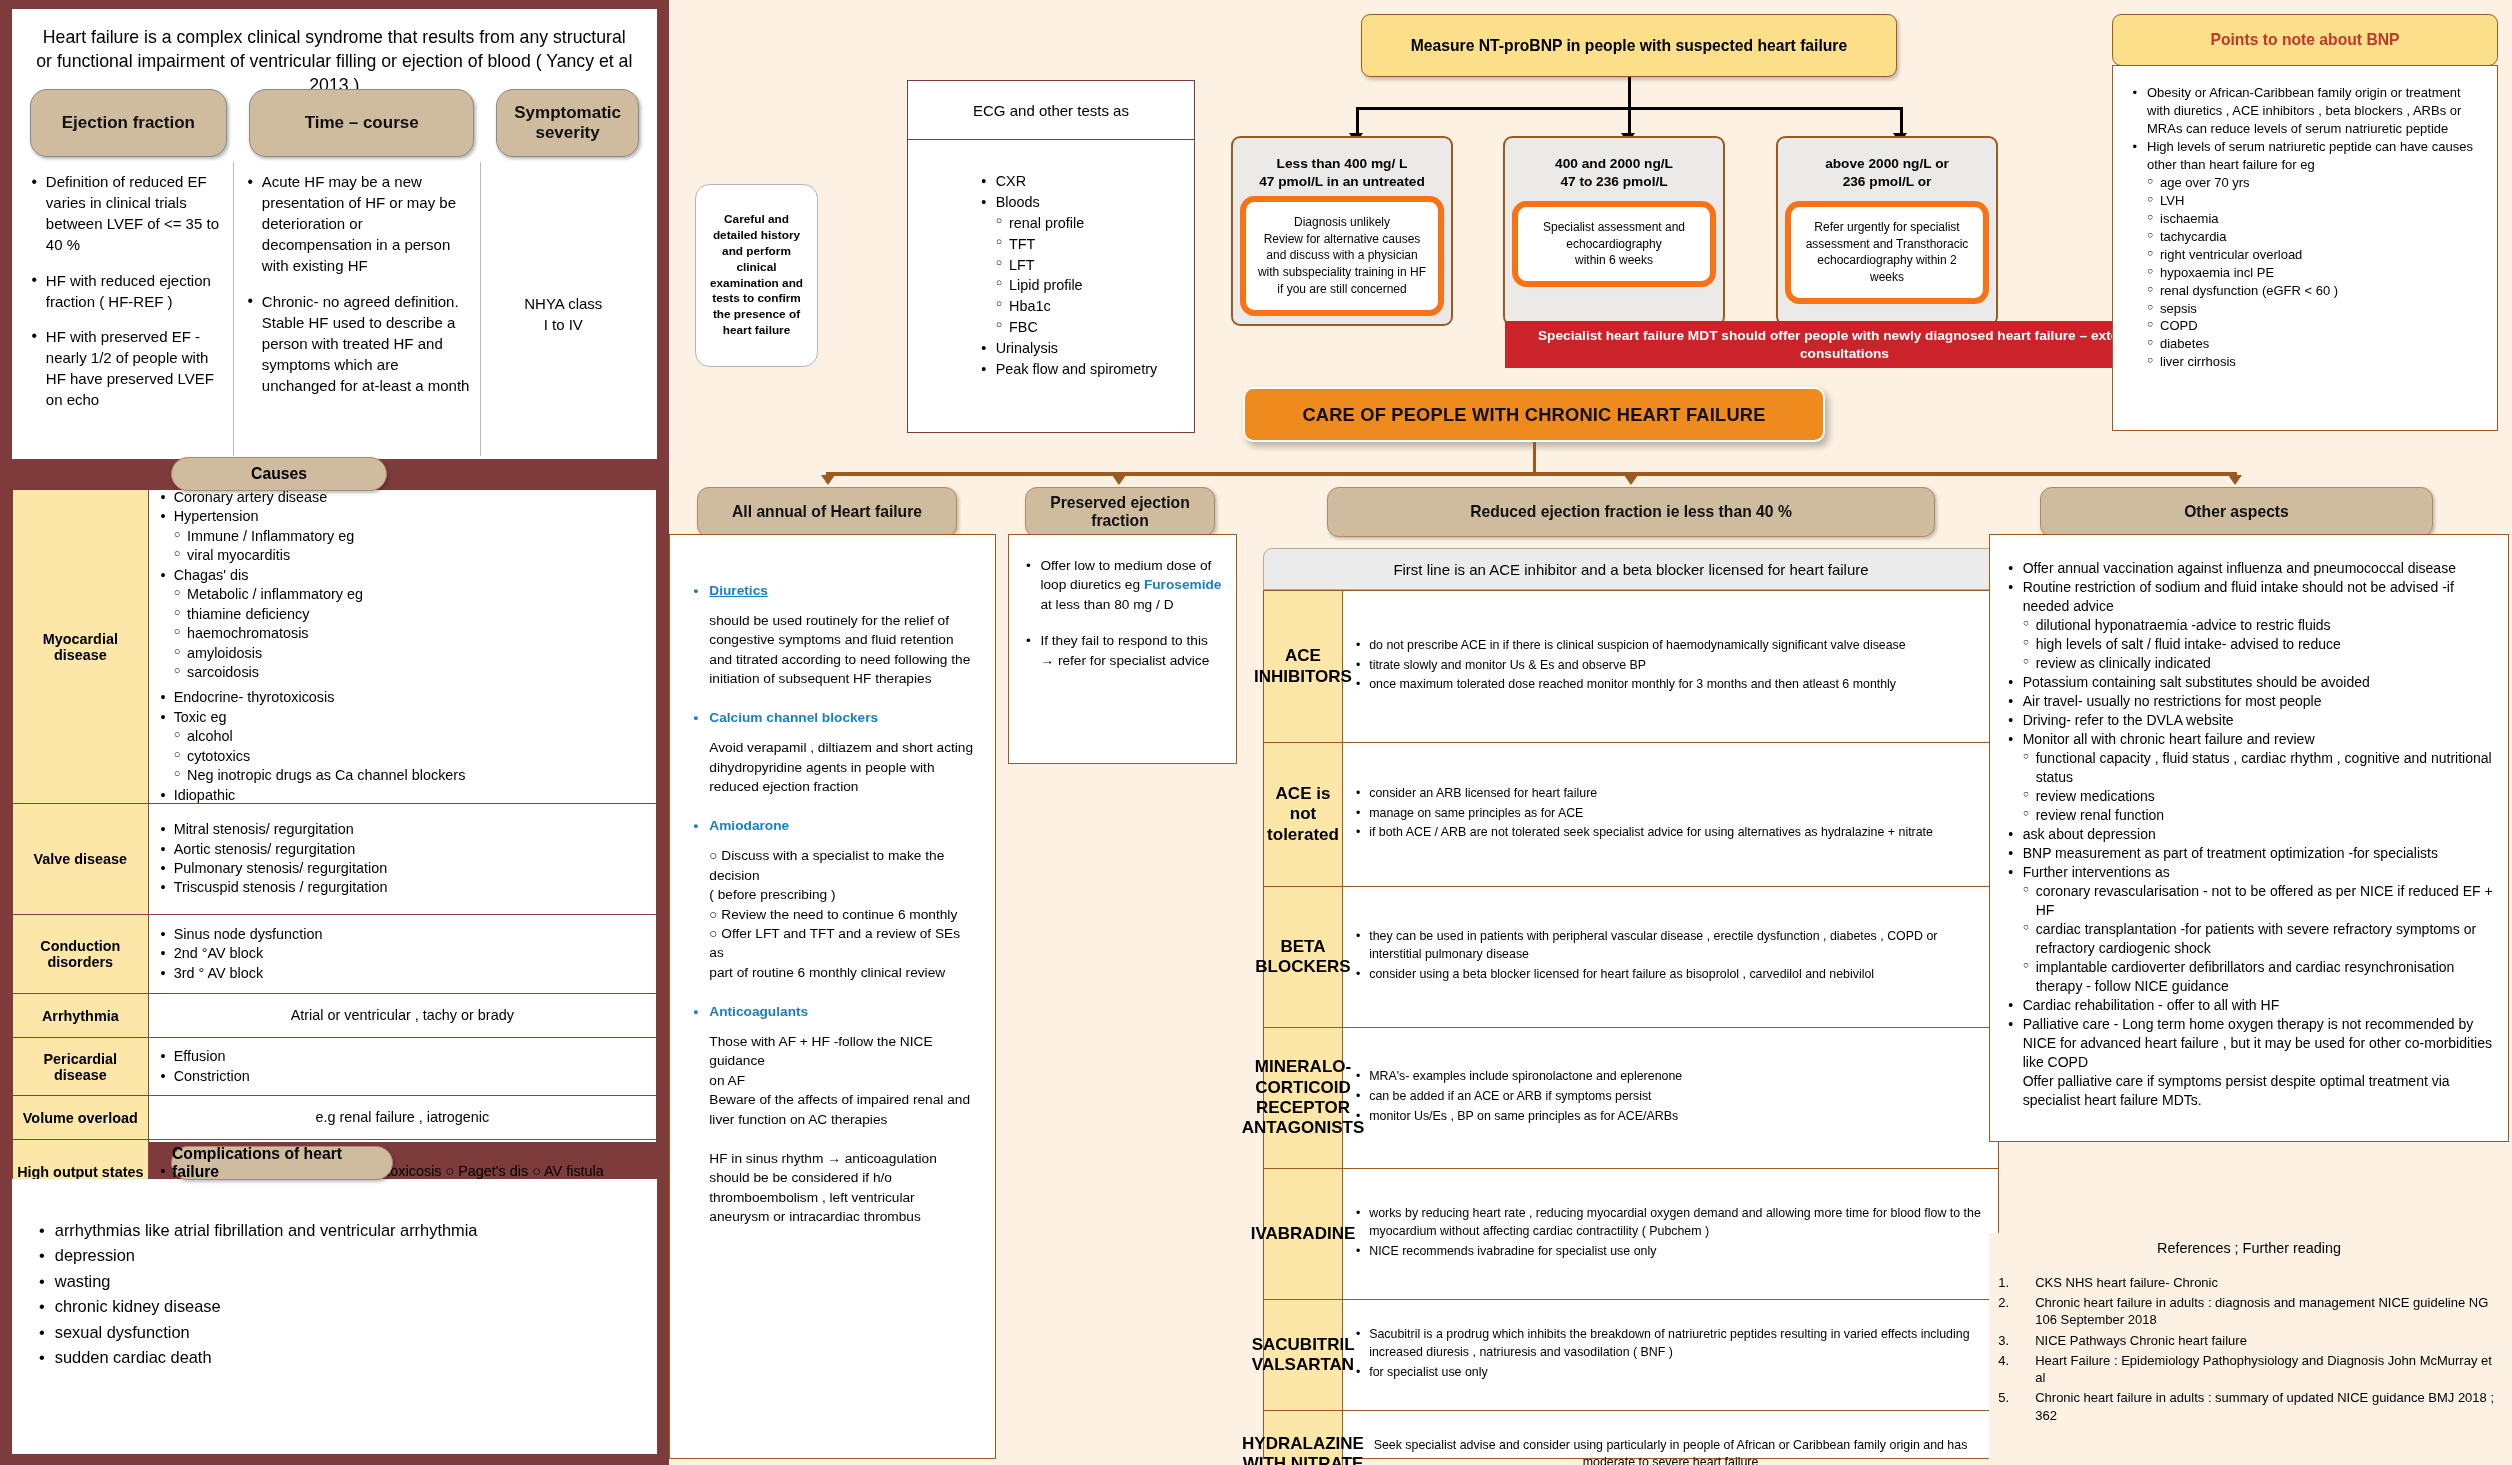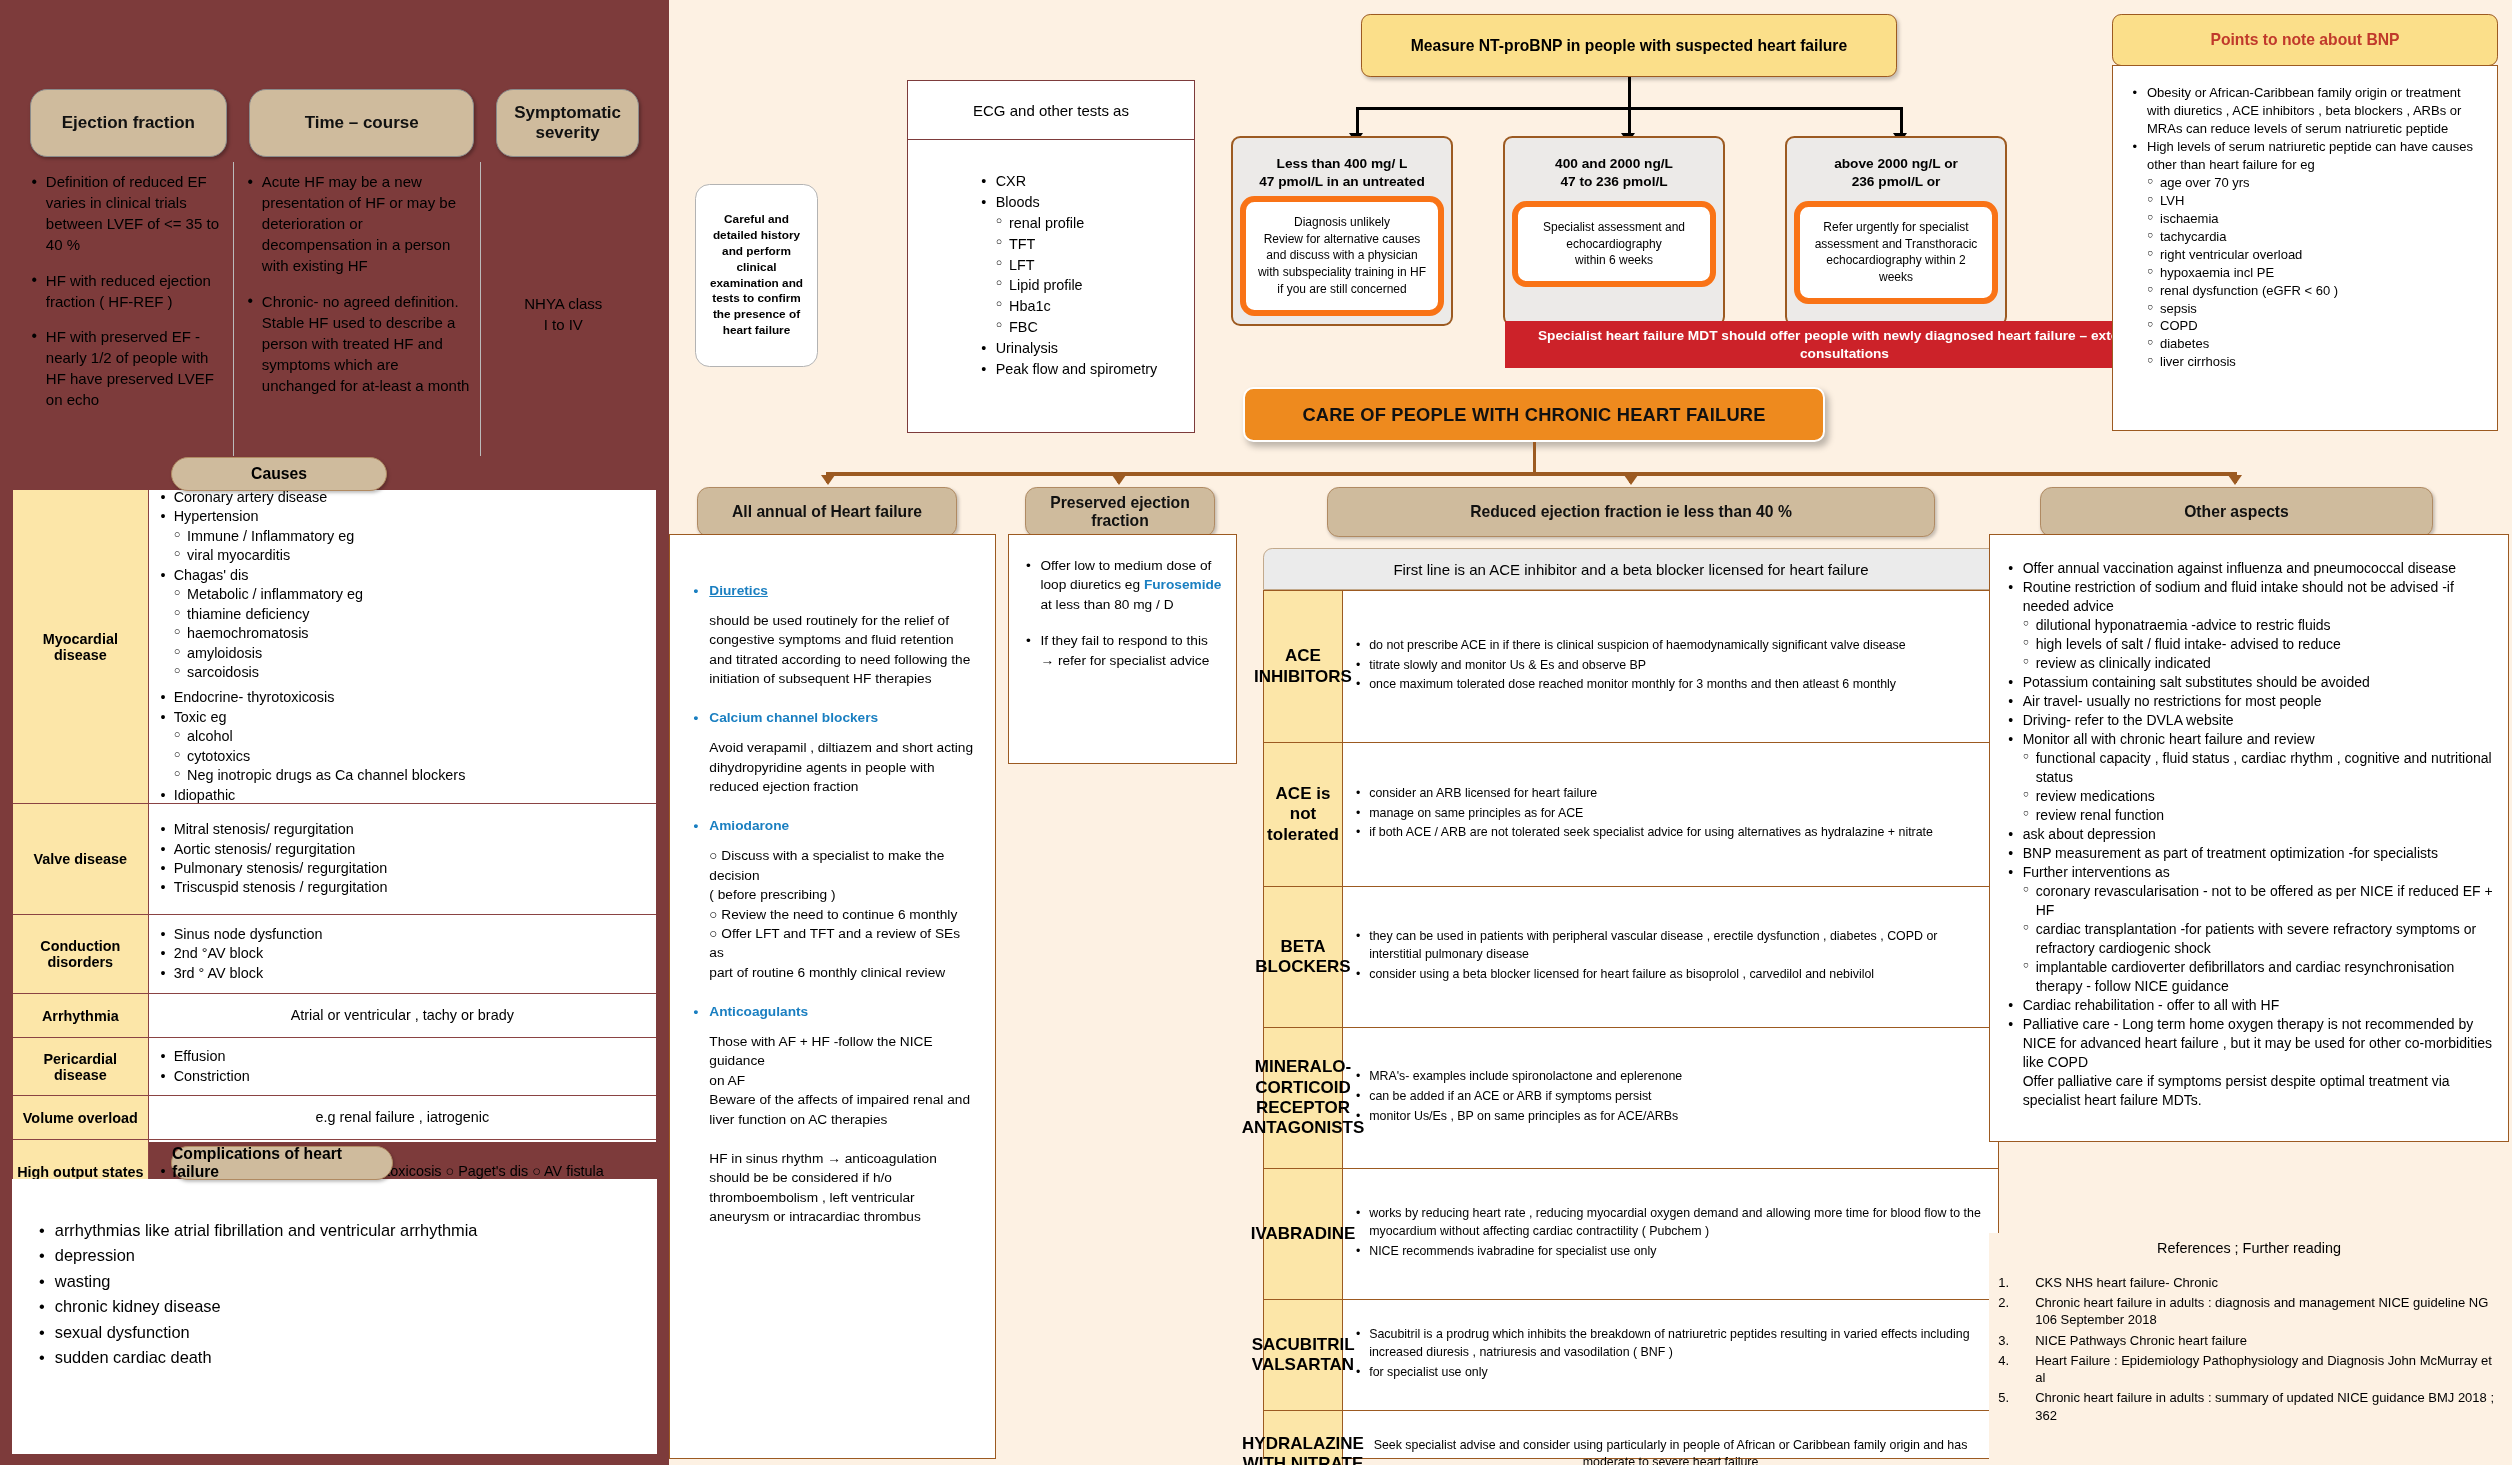--- a/index.html
+++ b/index.html
@@ -190,20 +190,23 @@
   #ref-title { text-align:center; font-size:14.4px; padding-top:6.5px; }
   #ref-list { list-style:none; padding:18.3px 9.2px 0 9.2px; font-size:13px; line-height:1.35; }
   #ref-list li { display:flex; margin-bottom:2.6px; }
   #ref-list .num { width:37px; flex:none; }
 </style>
 </head>
 <body>
 
 <div id="left-panel">
 
+  <div class="white-card" id="defn-card">
+    <div id="defn-text">Heart failure is a complex clinical syndrome that results from any structural or functional impairment of ventricular filling or ejection of blood ( Yancy et al 2013 )</div>
+  </div>
 
   <div id="hdr-row">
     <div class="pill">Ejection fraction</div>
     <div class="pill">Time – course</div>
     <div class="pill">Symptomatic severity</div>
   </div>
 
   <div id="defn-cols">
     <div class="col c1">
       <ul>
@@ -358,21 +361,21 @@
 Review for alternative causes and discuss with a physician with subspeciality training in HF if you are still concerned</div>
 </div>
 
 <div class="bnp-col" style="left:1503px; top:136px;">
   <div class="bnp-head" style="white-space:pre-line; min-height:190px;">400 and 2000 ng/L
 47 to 236 pmol/L</div>
   <div class="bnp-body" style="white-space:pre-line; top:65px;">Specialist assessment and echocardiography
 within 6 weeks</div>
 </div>
 
-<div class="bnp-col" style="left:1776px; top:136px;margin-left:9px;">
+<div class="bnp-col" style="left:1776px; top:136px;">
   <div class="bnp-head" style="white-space:pre-line; min-height:190px;">above 2000 ng/L or
 236 pmol/L or</div>
   <div class="bnp-body" style="white-space:pre-line; top:65px;">Refer urgently for specialist assessment and Transthoracic echocardiography within 2 weeks</div>
 </div>
 
 <div id="mdt-bar" class="rbox">Specialist heart failure MDT should offer people with newly diagnosed heart failure  – extended consultations</div>
 
 <div id="bnp-note-head" class="rbox" style="color: rgb(192, 57, 43);">Points to note about BNP</div>
 <div id="bnp-note-body" class="rbox">
   <ul id="bnp-note-list">

